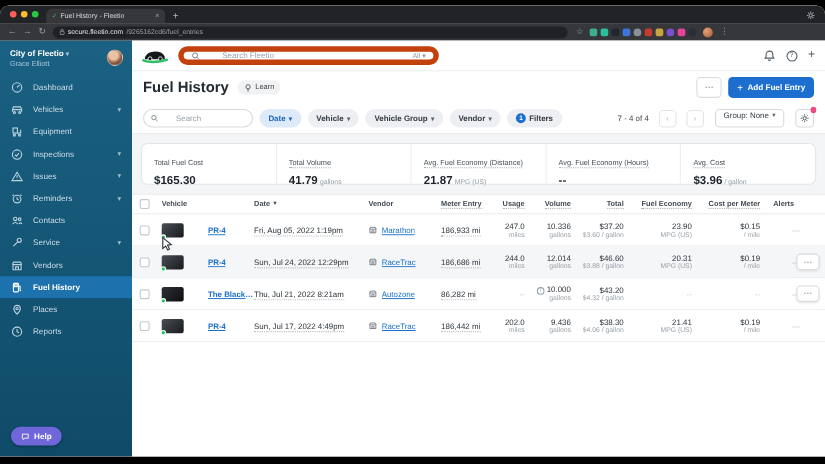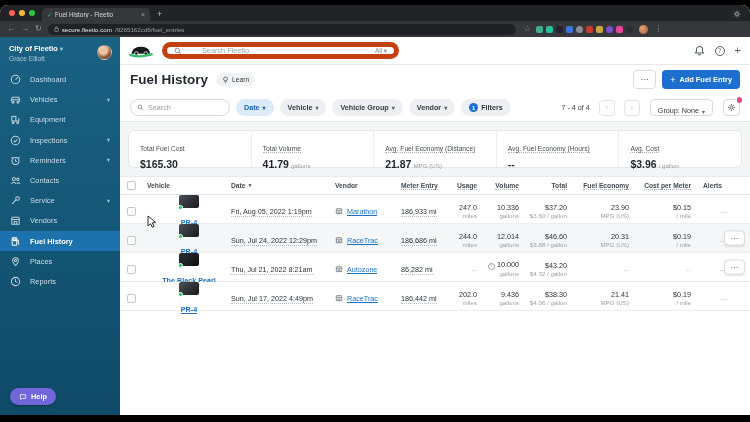--- a/index.html
+++ b/index.html
@@ -62,32 +62,32 @@
 
   .titlebar{height:29px;background:#fff;display:flex;align-items:center;padding:0 10px;flex:none;}
   .page-title{font-size:13.5px;font-weight:bold;color:#232a31;}
   .learn-pill{margin-left:8px;height:13px;background:#f0f2f4;border-radius:7px;display:flex;align-items:center;gap:3px;padding:0 6px;font-size:6.8px;color:#3c444b;}
   .titlebar-right{margin-left:auto;display:flex;align-items:center;gap:6px;}
   .more-btn{width:23px;height:19px;border:1px solid #d8dcdf;border-radius:4px;background:#fff;display:flex;align-items:center;justify-content:center;font-size:8px;color:#434b52;}
   .add-btn{height:19px;background:#1c6fce;border-radius:4px;color:#fff;display:flex;align-items:center;gap:4px;padding:0 8px;font-size:7.4px;font-weight:bold;}
   .add-btn .pl{font-size:9px;font-weight:normal;}
 
   .filterbar{height:28px;background:#fff;border-bottom:1px solid #e7eaec;display:flex;align-items:center;padding:0 10px;gap:6px;flex:none;}
-  .fsearch{width:100px;height:17px;border:1px solid #d6dadd;border-radius:9px;display:flex;align-items:center;padding:0 6px;gap:4px;}
+  .fsearch{width:100px;height:17px;border:1px solid #d6dadd;border-radius:9px;display:flex;align-items:center;padding:0 6px;gap:16px;}
   .fsearch input{flex:1;border:0;outline:0;font-size:7.2px;font-family:inherit;min-width:0;background:transparent;}
   .fsearch input::placeholder{color:#98a1a8;}
   .pill{height:17px;border-radius:9px;background:#edeff2;display:flex;align-items:center;gap:3px;padding:0 8px;font-size:7.2px;font-weight:bold;color:#333a41;white-space:nowrap;}
   .pill .chev{font-size:6px;color:#5a646d;}
   .pill.blue{background:#ddeafa;color:#1b64b6;}
   .pill.blue .chev{color:#1b64b6;}
   .fbadge{width:9px;height:9px;border-radius:50%;background:#1c6fce;color:#fff;font-size:5.8px;display:flex;align-items:center;justify-content:center;font-weight:bold;}
   .range{margin-left:auto;font-size:7.2px;color:#3c444c;white-space:nowrap;}
   .pgr{width:16px;height:16px;border:1px solid #e0e4e7;border-radius:4px;background:#fff;color:#c2c8cd;font-size:8px;display:flex;align-items:center;justify-content:center;margin-left:3px;}
   .pgr:first-of-type{margin-left:7px;}
-  .group-btn{height:17px;border:1px solid #d6dadd;border-radius:4px;background:#fff;display:flex;align-items:flex-end;gap:3px;padding:0 7px;font-size:7.2px;color:#333a41;margin-left:4px;white-space:nowrap;}
+  .group-btn{height:17px;border:1px solid #d6dadd;border-radius:4px;background:#fff;display:flex;align-items:flex-start;gap:3px;padding:0 7px;font-size:7.2px;color:#333a41;margin-left:4px;white-space:nowrap;}
   .group-btn .chev{font-size:6px;color:#5a646d;}
   .gear-btn{width:17px;height:17px;border:1px solid #d6dadd;border-radius:4px;background:#fff;display:flex;align-items:center;justify-content:center;color:#4a5560;position:relative;margin-left:4px;}
   .gear-dot{position:absolute;top:-3px;right:-3px;width:5.5px;height:5.5px;border-radius:50%;background:#ee4a81;}
 
   .content{flex:1;display:flex;flex-direction:column;min-height:0;}
   .statswrap{padding:8px 8px;flex:none;}
   .stats{background:#fff;border:1px solid #e3e6e9;border-radius:6px;display:flex;height:38px;}
   .stat{flex:1;padding:6px 4px 0 11px;border-left:1px solid #eceef0;min-width:0;}
   .stat:first-child{border-left:0;}
   .stat-label{font-size:6.7px;color:#464e55;white-space:nowrap;}
@@ -98,21 +98,21 @@
   .tablewrap{flex:1;background:#fff;border-top:1px solid #e7eaec;min-height:0;}
   .tgrid{display:grid;grid-template-columns:20px 84px 104px 66px 46px 30px 42px 48px 62px 62px 48px 1fr;padding-left:7px;align-items:center;}
   .thead{height:18px;font-size:6.7px;font-weight:bold;color:#434b52;border-bottom:1px solid #e3e6e9;}
   .thead .hdot{display:inline-block;border-bottom:1px dotted #a9b1b8;}
   .tr-right{text-align:right;}
   .h-alerts{padding-left:12px;}
   .sorticon{font-size:5px;color:#3a4248;margin-left:2px;vertical-align:1px;}
   .trow{height:29px;border-bottom:1px solid #eceef0;background:#fff;position:relative;font-size:7.2px;color:#2b333a;}
   .trow.hovered{background:#f4f6f8;}
   .cb{width:9px;height:9px;border:1px solid #c3c9cf;border-radius:2px;background:#fff;}
-  .cell-veh{display:flex;align-items:center;gap:10px;min-width:0;flex-direction:column;}
+  .cell-veh{display:flex;align-items:center;gap:22px;min-width:0;}
   .thumb{width:20px;height:13px;border-radius:2px;background:linear-gradient(135deg,#4a4f56,#181a1d);position:relative;flex:none;}
   .thumb.ship{background:linear-gradient(135deg,#2c3036,#0d0e10);}
   .sdot{position:absolute;left:-1px;bottom:-2px;width:5px;height:5px;border-radius:50%;background:#23c45e;border:1px solid #fff;}
   .vlink{color:#1a70c7;font-weight:bold;text-decoration:underline;white-space:nowrap;overflow:hidden;text-overflow:ellipsis;}
   .dotted2{border-bottom:1px dotted #b6bec5;padding-bottom:.5px;white-space:nowrap;}
   .cell-vendor{display:flex;align-items:center;gap:4px;color:#6f787f;}
   .num{text-align:right;line-height:1.25;}
   .num .u{display:block;font-size:6.2px;color:#99a1a8;font-weight:normal;}
   .muted{color:#c2c8cd;}
   .cell-alerts{text-align:right;padding-right:12px;color:#c2c8cd;}
@@ -220,20 +220,31 @@
           <span>Equipment</span>
         </div>
         <div class="nav-item">
           <span class="ni">
               <svg viewBox="0 0 12 12" fill="none" stroke="currentColor" stroke-width="1.1">
                 <circle cx="6" cy="6" r="4.6"></circle>
                 <path d="M4 6.2l1.4 1.4L8 4.6"></path>
               </svg>
             </span>
           <span>Inspections</span>
+          <span class="chev">▾</span>
+        </div>
+        <div class="nav-item">
+          <span class="ni">
+              <svg viewBox="0 0 12 12" fill="none" stroke="currentColor" stroke-width="1.1">
+                <path d="M6 1.8L11 10H1z"></path>
+                <path d="M6 4.8v2.4"></path>
+                <path d="M6 8.6v.4"></path>
+              </svg>
+            </span>
+          <span>Issues</span>
           <span class="chev">▾</span>
         </div>
         <div class="nav-item">
           <span class="ni">
               <svg viewBox="0 0 12 12" fill="none" stroke="currentColor" stroke-width="1.1">
                 <circle cx="6" cy="6.5" r="3.8"></circle>
                 <path d="M6 4.6v1.9l1.5.9"></path>
                 <path d="M2.8 2.2L1.6 3.4M9.2 2.2l1.2 1.2"></path>
               </svg>
             </span>

